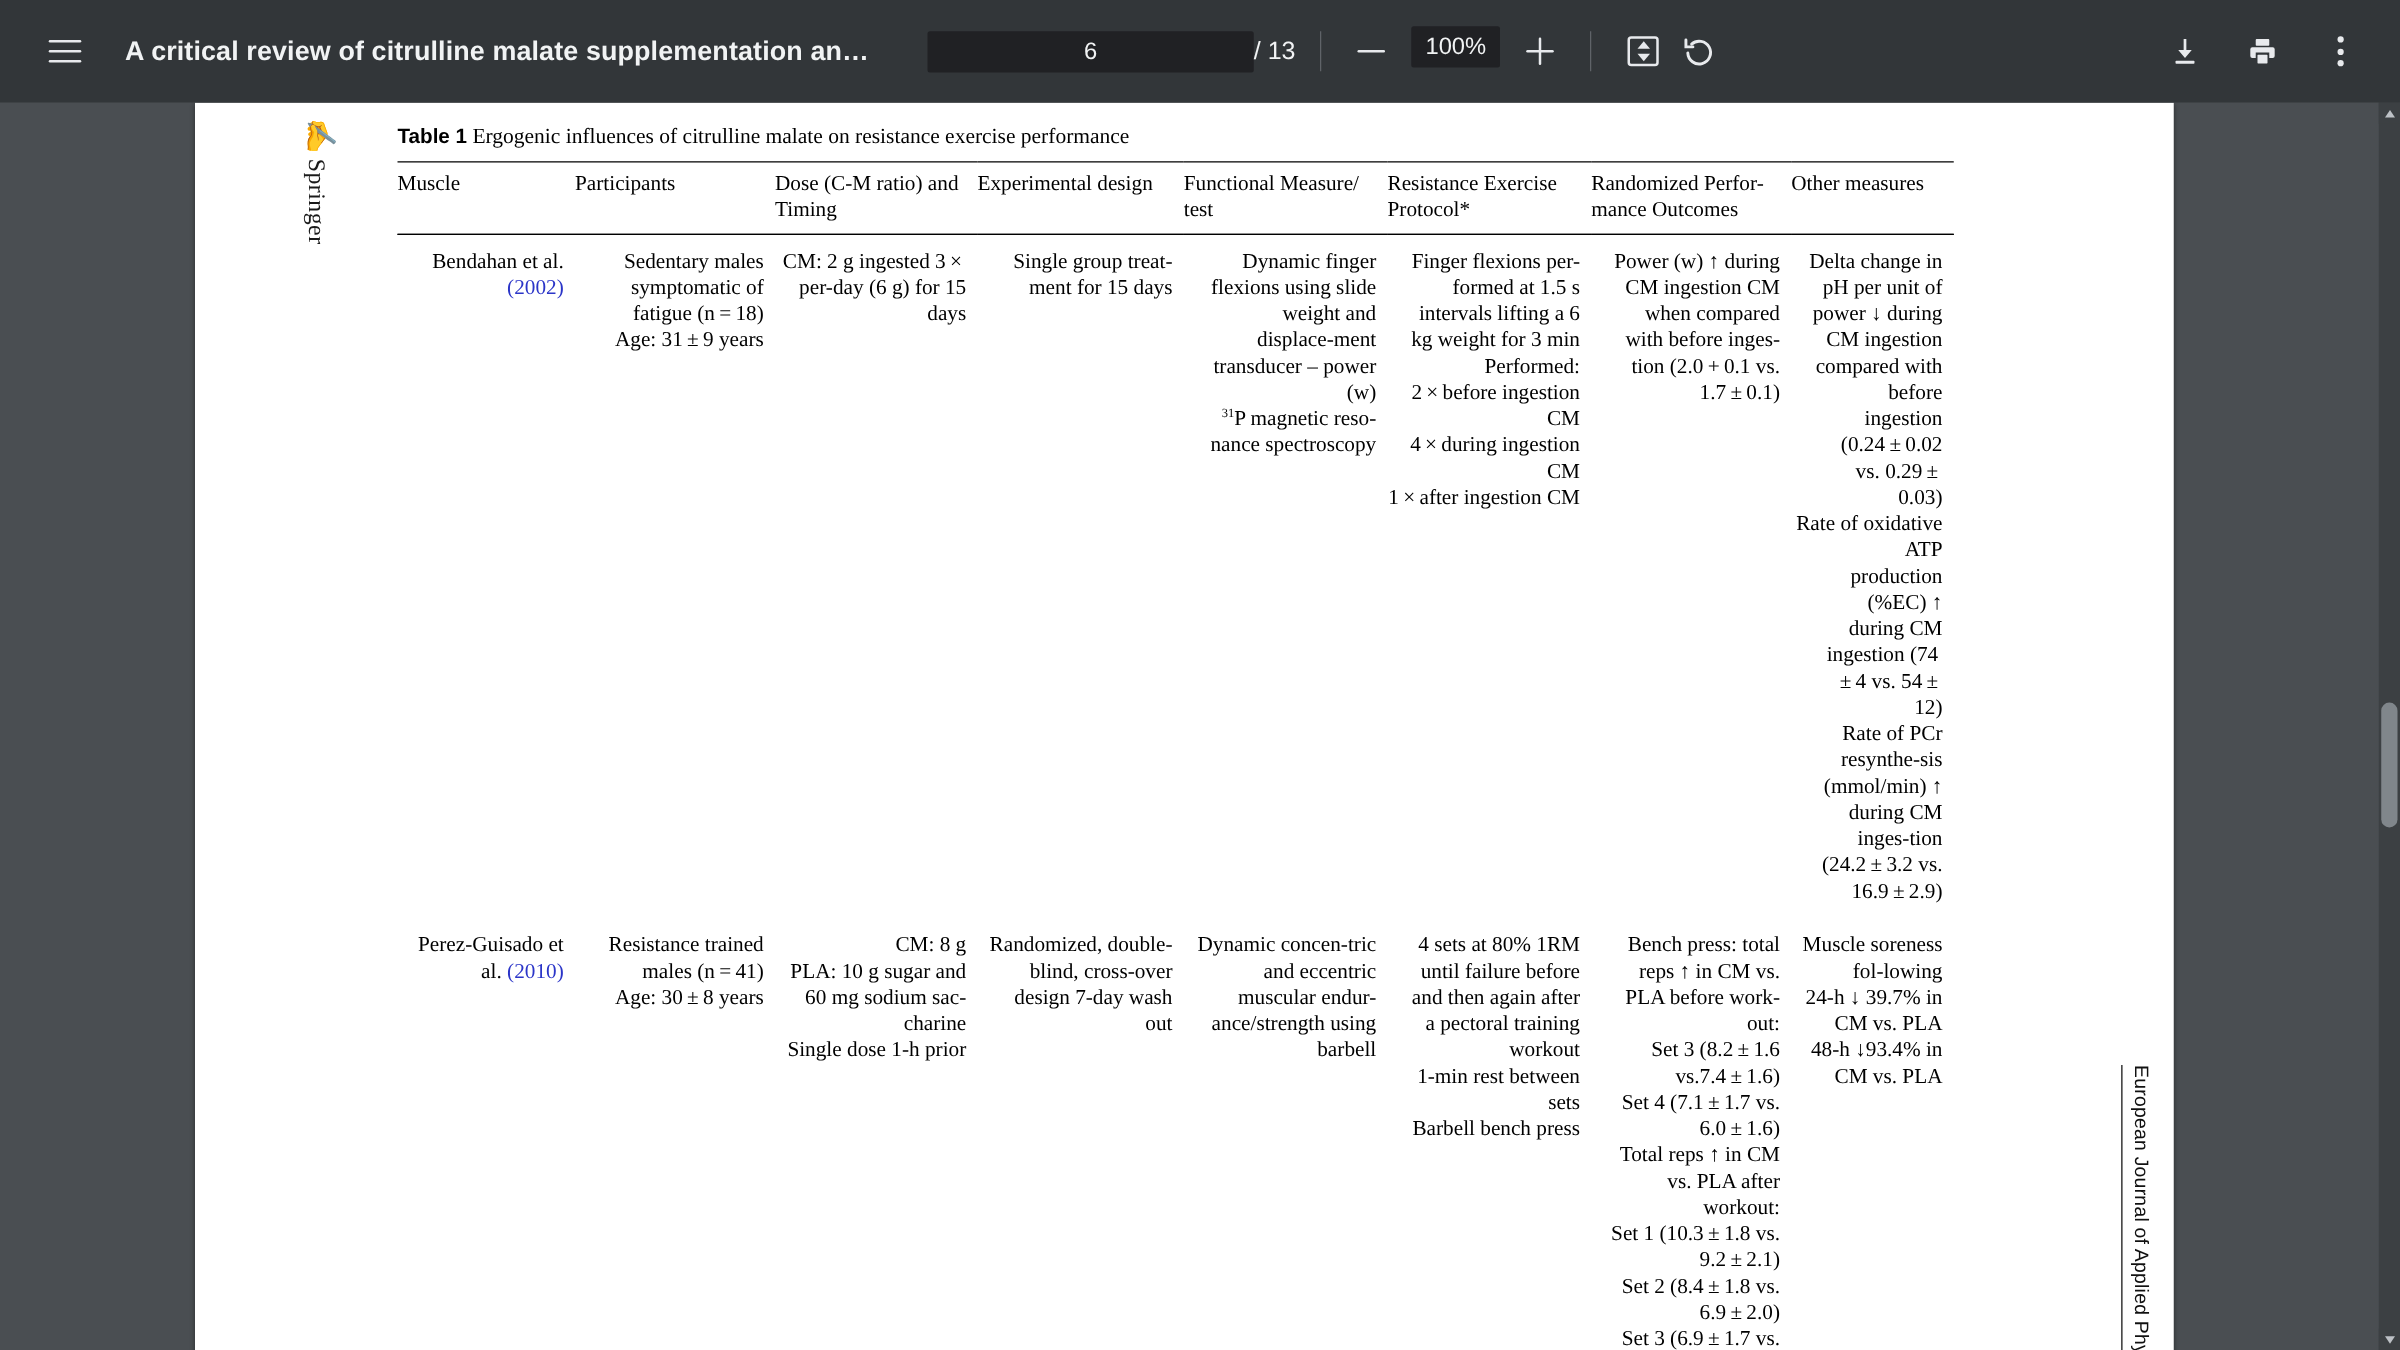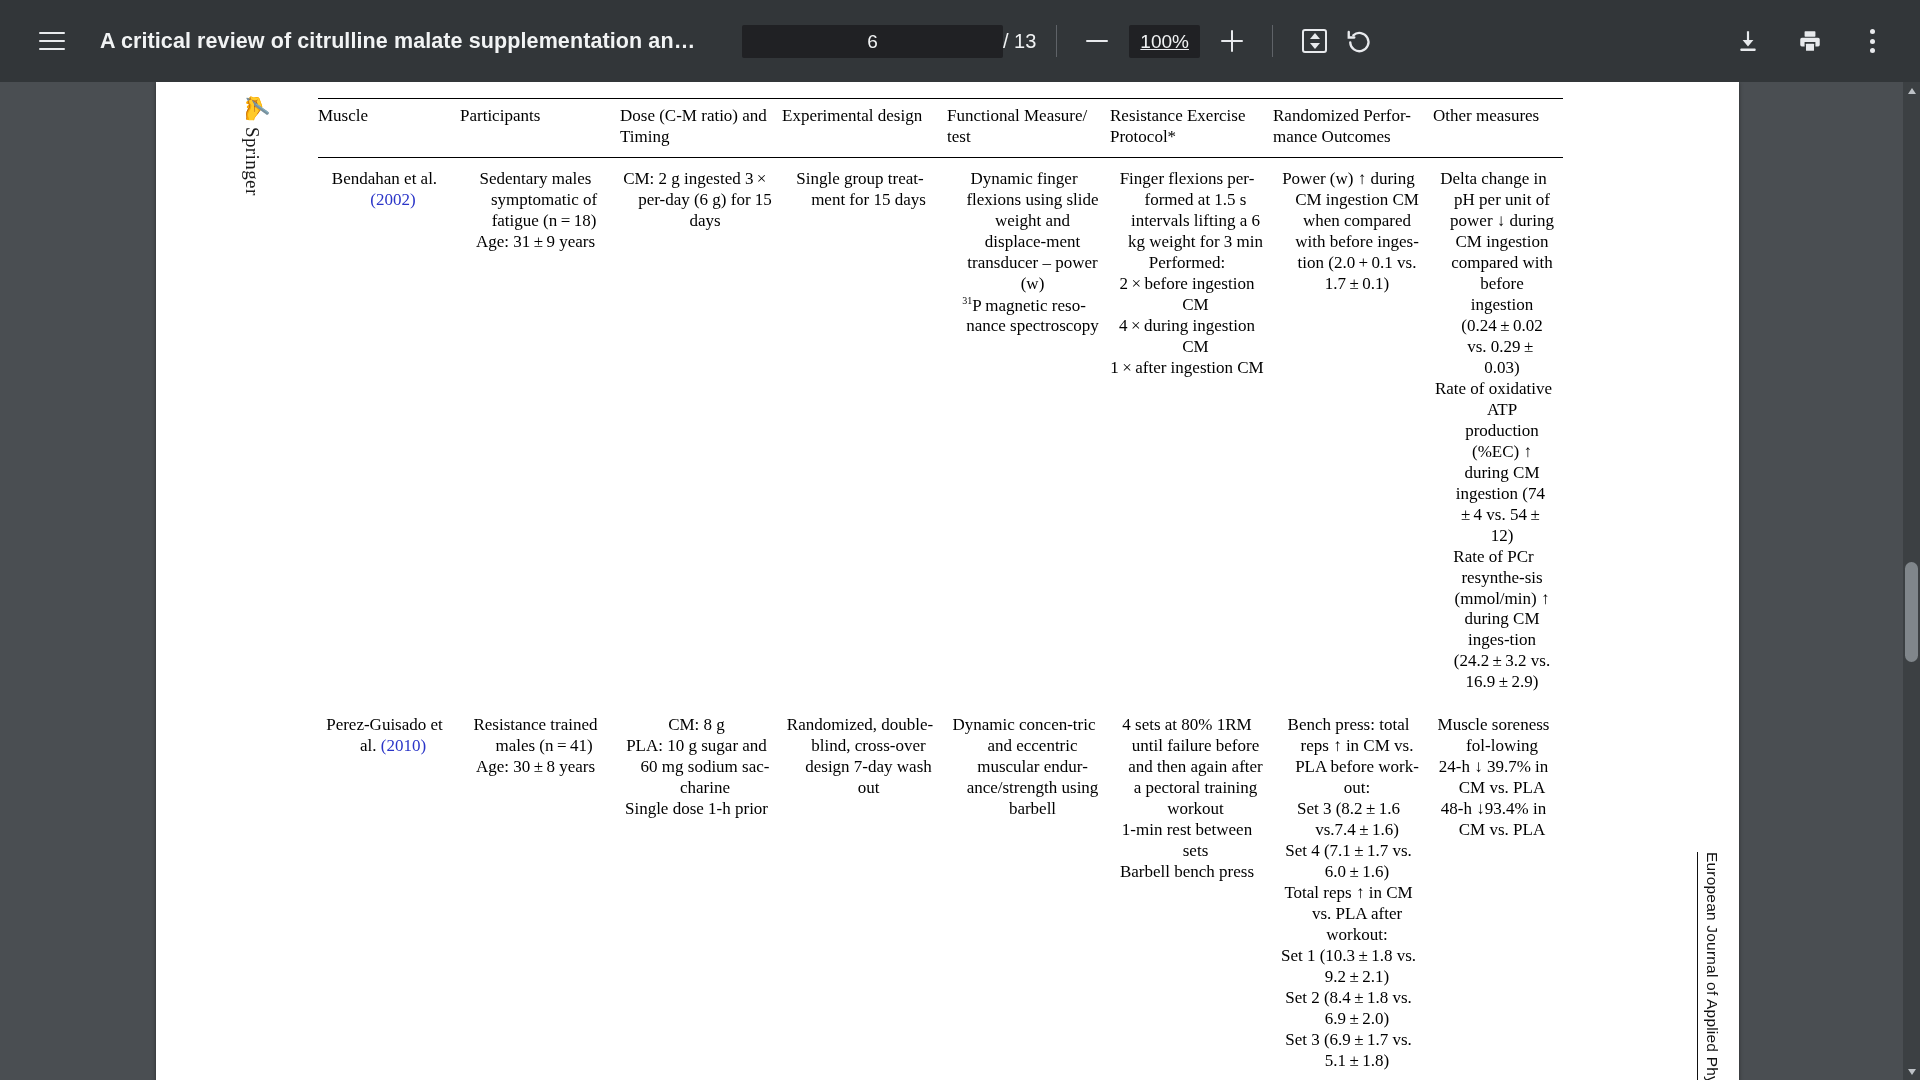--- a/index.html
+++ b/index.html
@@ -67,21 +67,21 @@
   }
   #page-total { font-size: 20px; color: #f1f3f4; }
 
   .tb-divider {
     width: 1px; height: 32px;
     background: #5f6368;
     margin: 0 20px;
     flex: 0 0 auto;
   }
 
-  #zoom-controls { display: flex; align-items: center; text-decoration: underline; }
+  #zoom-controls { display: flex; align-items: flex-start; }
   .zoom-sign {
     width: 40px; height: 40px;
     display: flex; align-items: center; justify-content: center;
     cursor: pointer; position: relative;
   }
   .zoom-sign .h { position: absolute; width: 22px; height: 2.6px; background: #e8eaed; border-radius: 1px;}
   .zoom-sign .v { position: absolute; width: 2.6px; height: 22px; background: #e8eaed; border-radius: 1px;}
   #zoom-level {
     background: #202124;
     color: #f1f3f4;
@@ -208,21 +208,21 @@
     text-align: left;
     font-weight: normal;
     font-size: 17px;
     line-height: 1.23;
     vertical-align: top;
     padding: 7px 9px 9px 0;
     border-top: 1.4px solid #000;
     border-bottom: 1.4px solid #000;
   }
   table#t1 tbody td {
-    text-align: center;
+    text-align: right;
     font-size: 17px;
     line-height: 1.235;
     vertical-align: top;
     padding: 11px 9px 11px 0;
     white-space: pre-line;
   }
   
   table#t1 tbody td .hang {
     display: block;
     padding-left: 17px;
@@ -356,20 +356,24 @@
 
     <div id="springer-mark">
       <span id="springer-logo-glyph">✍</span>
       <span id="springer-word">Springer</span>
     </div>
 
     <div id="journal-vert">European Journal of Applied Physiolog</div>
 
     <div id="table-wrap">
 
+      <div id="table-caption">
+        <span class="cap-label">Table 1</span>
+        <span class="cap-text">Ergogenic influences of citrulline malate on resistance exercise performance</span>
+      </div>
 
       <table id="t1">
         <colgroup>
           <col class="c1">
             <col class="c2">
             <col class="c3">
             <col class="c4">
           <col class="c5">
             <col class="c6">
             <col class="c7">

